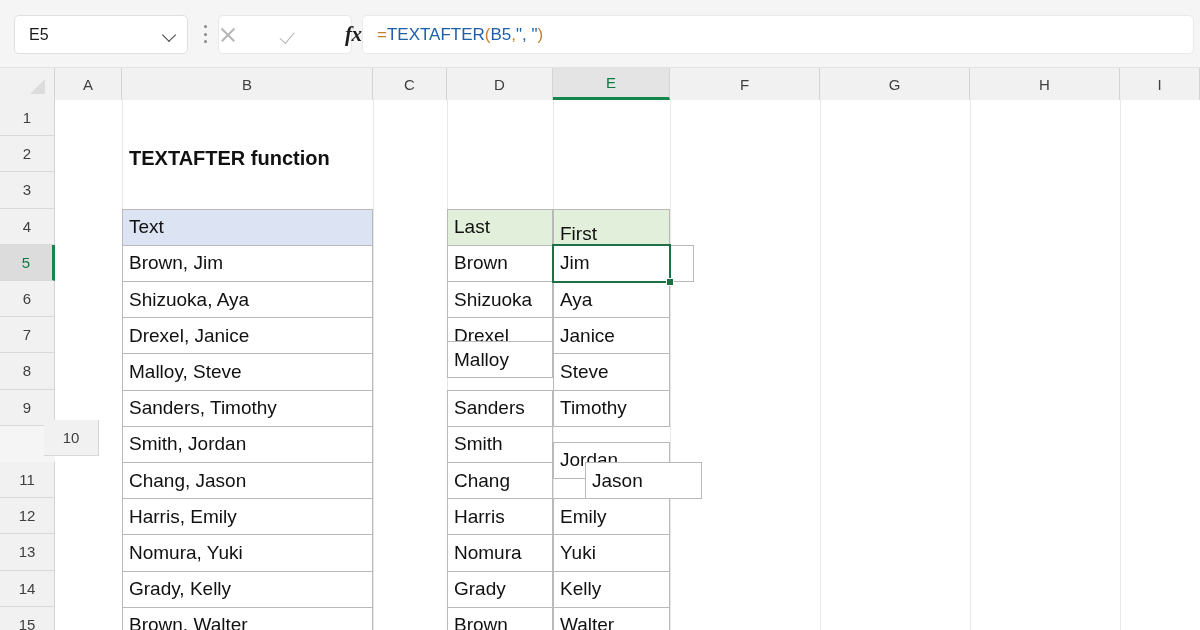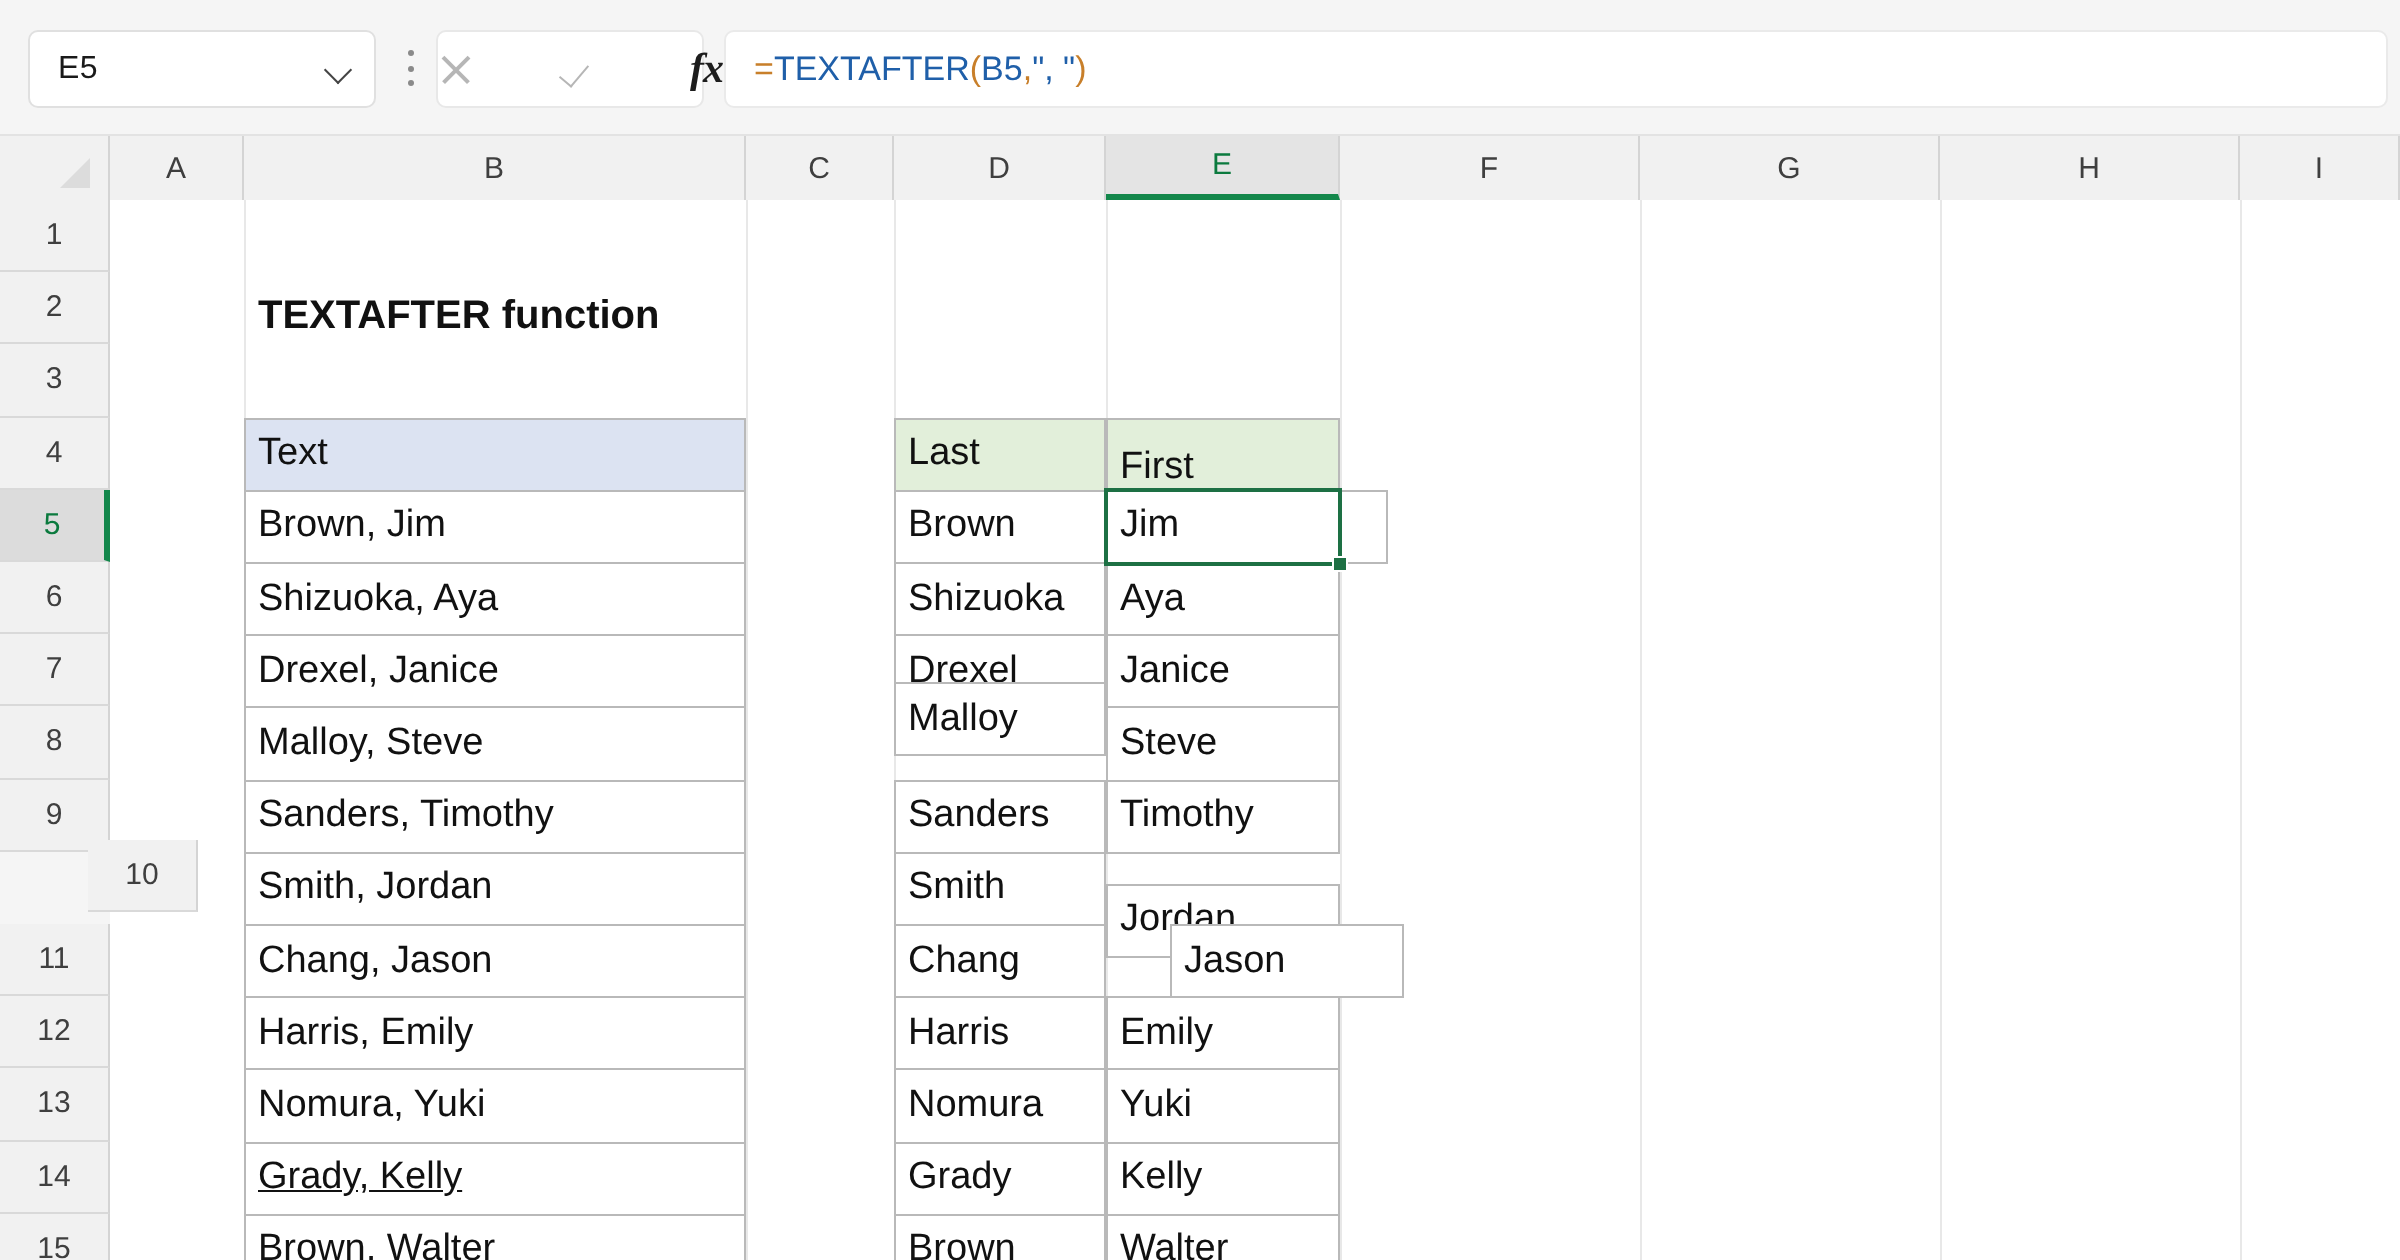--- a/index.html
+++ b/index.html
@@ -373,21 +373,21 @@
         </div>
         <div class="dcell" style="left: 67px; top: 362px; width: 251px; height: 37.2px;">
           <span>Chang, Jason</span>
         </div>
         <div class="dcell" style="left: 67px; top: 398.2px; width: 251px; height: 37.2px;">
           <span>Harris, Emily</span>
         </div>
         <div class="dcell" style="left: 67px; top: 434.4px; width: 251px; height: 37.2px;">
           <span>Nomura, Yuki</span>
         </div>
-        <div class="dcell" style="left: 67px; top: 470.6px; width: 251px; height: 37.2px; text-decoration: underline;">
+        <div class="dcell" style="left: 67px; top: 470.6px; width: 251px; height: 37.2px;">
           <span>Grady, Kelly</span>
         </div>
         <div class="dcell" style="left: 67px; top: 506.8px; width: 251px; height: 37.2px;">
           <span>Brown, Walter</span>
         </div>
       </div>
     <div id="result-table">
         <div class="dcell hdr-green" style="left: 392px; top: 108.6px; width: 106px; height: 37.2px;">
           <span>Last</span>
         </div>

